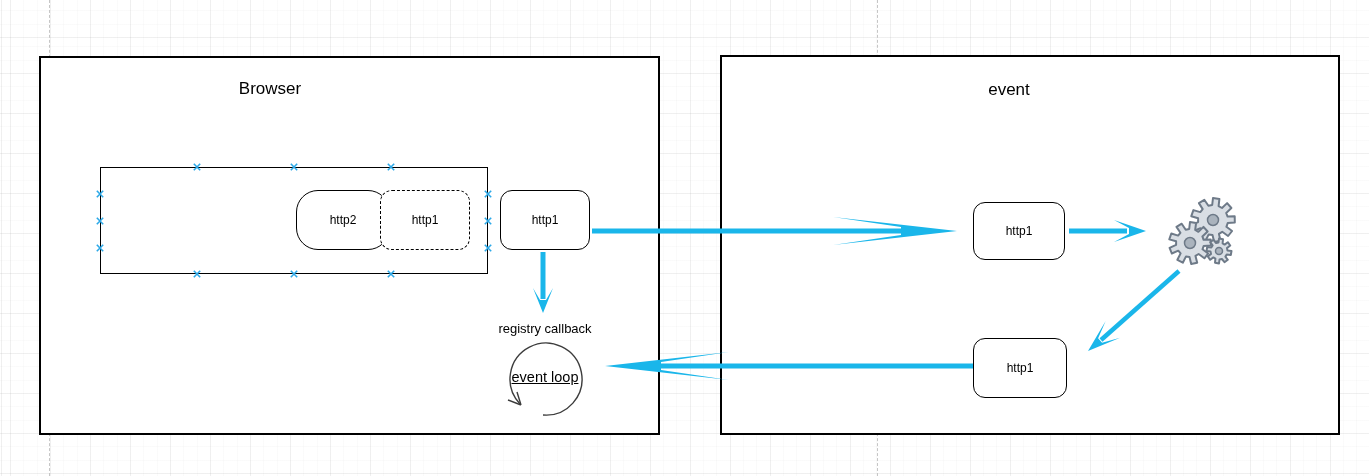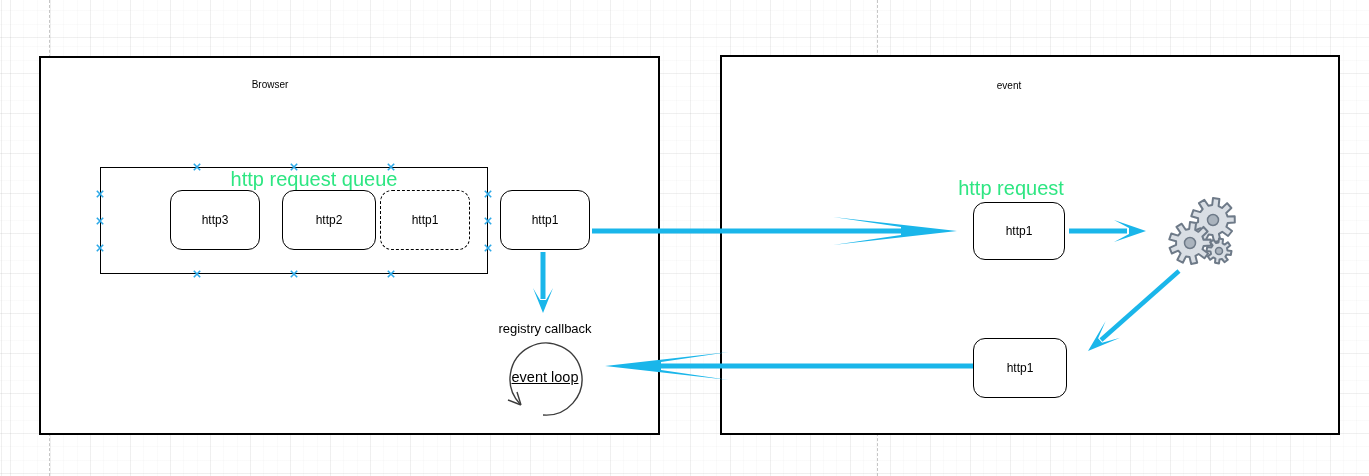--- a/index.html
+++ b/index.html
@@ -17,21 +17,21 @@
   .guide{position:absolute;top:0;bottom:0;width:0;border-left:1px dashed #c6c6c6;z-index:1;}
   .frame{position:absolute;border:2px solid #000;background:#fff;z-index:2;box-sizing:border-box;}
   .queue{position:absolute;border:1.5px solid #000;background:#fff;z-index:3;box-sizing:border-box;}
   .node{
     position:absolute;border:1.4px solid #000;border-radius:12px;background:#fff;
     display:flex;align-items:center;justify-content:center;
     font-size:12px;z-index:4;box-sizing:border-box;
   }
   .ghost{border-style:dashed;}
   .txt{position:absolute;text-align:center;z-index:4;white-space:nowrap;}
-  .small-title{font-size:10px;}
+  .small-title{font-size:17px;}
   .green-title{font-size:20px;color:var(--green);z-index:4;}
   .mid{font-size:13px;}
   .loop-label{font-size:14.5px;text-decoration:underline;}
   #overlay{position:absolute;left:0;top:0;z-index:6;pointer-events:none;}
   :root{--green:#2ee682;--arrow:#1ab6ea;--cpblue:#2da9e8;--gearfill:#d9dee4;--gearline:#6e7a88;}
 </style>
 </head>
 <body>
 
 <div class="canvas">
@@ -39,32 +39,29 @@
   <div class="guide" style="left:49px;"></div>
   <div class="guide" style="left:877px;"></div>
 
   <div class="frame" style="left:39px;top:56px;width:621px;height:379px;"></div>
   <div class="txt small-title" style="left:200px;top:79px;width:140px;">Browser</div>
 
   <div class="frame" style="left:720px;top:55px;width:620px;height:380px;"></div>
   <div class="txt small-title" style="left:939px;top:80px;width:140px;">event</div>
 
   <div class="queue" style="left:100px;top:167px;width:388px;height:107px;"></div>
-  <div class="txt green-title" style="left:214px;top:168px;width:200px;">http request queue</div>
 
-  <div class="node" style="left:170px;top:190px;width:90px;height:60px;">http3</div>
-  <div class="node" style="left:282px;top:190px;width:94px;height:60px;">http2</div>
+  <div class="node" style="left:296px;top:190px;width:94px;height:60px;border-radius:22px;">http2</div>
   <div class="node ghost" style="left:380px;top:190px;width:90px;height:60px;">http1</div>
 
   <div class="node" style="left:500px;top:190px;width:90px;height:60px;">http1</div>
 
   <div class="txt mid" style="left:465px;top:321px;width:160px;">registry callback</div>
   <div class="txt loop-label" style="left:465px;top:369px;width:160px;">event loop</div>
 
-  <div class="txt green-title" style="left:931px;top:177px;width:160px;">http request</div>
   <div class="node" style="left:973px;top:202px;width:92px;height:58px;">http1</div>
 
   <div class="node" style="left:973px;top:338px;width:94px;height:60px;">http1</div>
 
   <svg id="overlay" width="1369" height="476" viewBox="0 0 1369 476">
 
     <g>
       <path d="M592 231 L903 231" stroke="#1ab6ea" stroke-width="5" fill="none"></path>
       <polygon points="957,231 833,217 901,227 901,235 833,245" fill="#1ab6ea"></polygon>
     </g>

